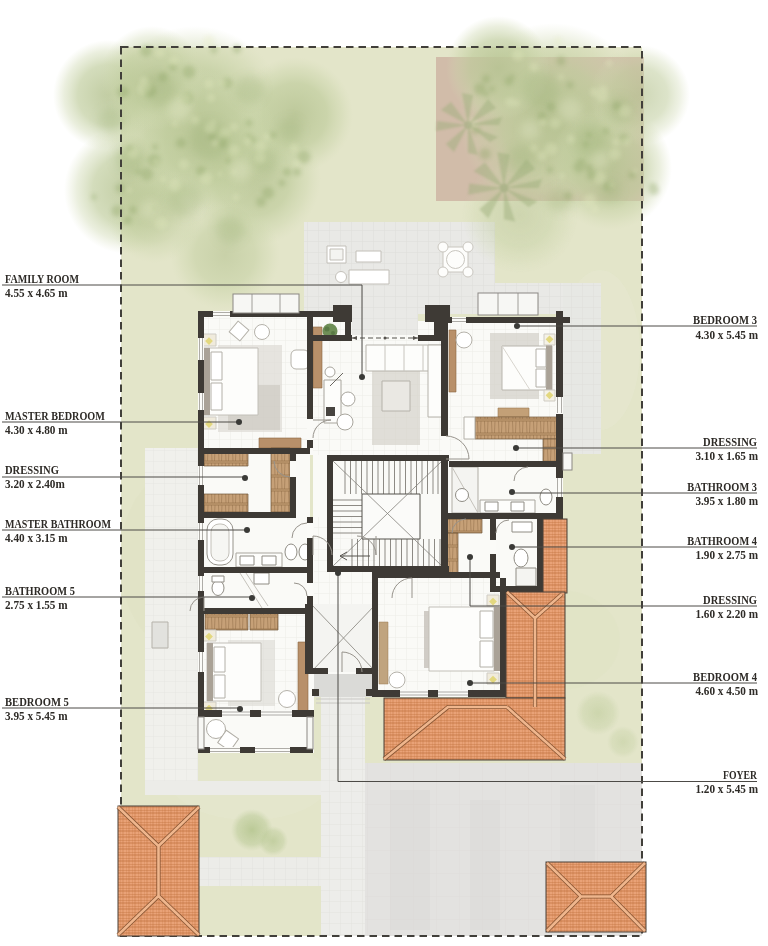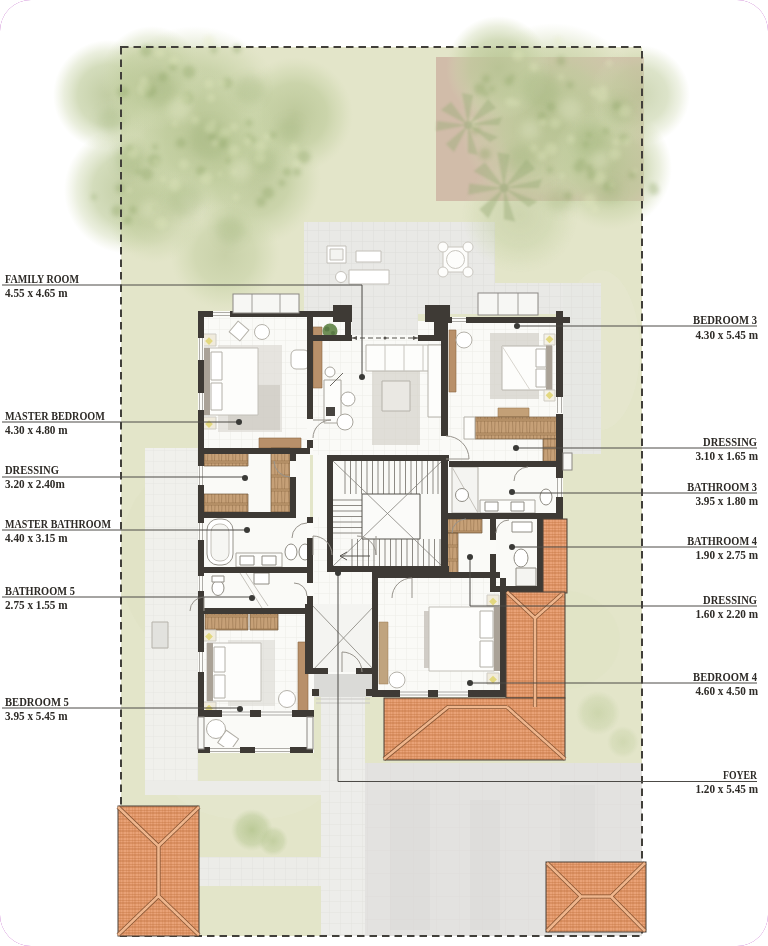--- a/index.html
+++ b/index.html
@@ -1,16 +1,16 @@
 <!DOCTYPE html>
 <html><head>
 <meta charset="utf-8">
 <style>
 html,body{margin:0;padding:0;background:#fff;}
-#wrap{position:relative;width:768px;height:946px;overflow:hidden;background:#a21caf;border-radius:31px;}
+#wrap{position:relative;width:768px;height:946px;overflow:hidden;background:#a21caf;}
 svg{display:block}
 text{font-family:"Liberation Serif",serif;fill:#2e2b27;}
 .t{font-weight:bold;font-size:12.4px;}
 .d{font-weight:bold;font-size:12.9px;}
 </style>
 </head>
 <body>
 <div id="wrap">
 <svg width="768" height="946" viewBox="0 0 768 946">
 <defs>

